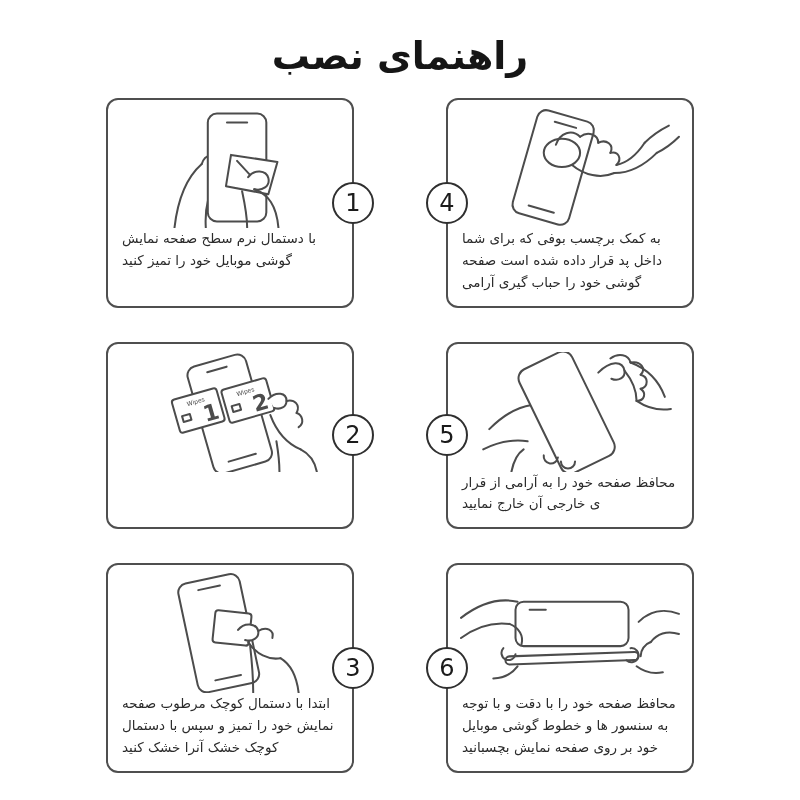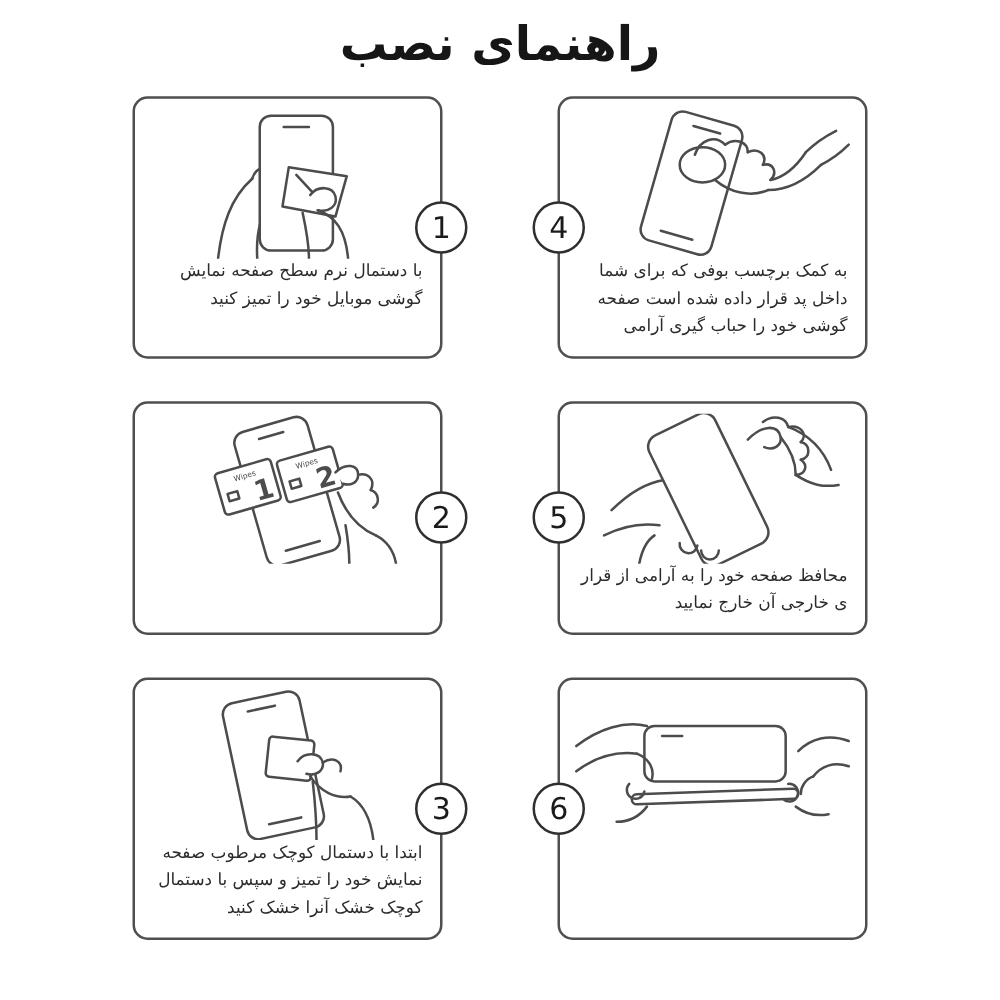--- a/index.html
+++ b/index.html
@@ -3,36 +3,36 @@
 <meta charset="utf-8">
 <style>
   html,body{margin:0;padding:0;}
   body{
     width:800px;height:800px;background:#ffffff;
     font-family:"DejaVu Sans",sans-serif;color:#222;
     overflow:hidden;
   }
   .page{position:relative;width:800px;height:800px;}
   .title{
-    margin:13px 0 20px;text-align:center;direction:rtl;
+    margin:34px 0 20px;text-align:center;direction:rtl;
     font-size:38px;font-weight:600;color:#161616;letter-spacing:0;
   }
   .grid{
     display:grid;grid-template-columns:248px 248px;
     column-gap:92px;row-gap:34px;justify-content:center;
   }
   .step-box{
     position:relative;border:2px solid #4f4f4f;border-radius:12px;
     background:#fff;display:flex;flex-direction:column;align-items:center;
     padding:8px 10px 12px;
   }
   .illus{width:100%;height:120px;display:flex;align-items:center;justify-content:center;}
   .illus svg{width:222px;height:120px;}
   .caption{
-    margin:0 4px;direction:rtl;text-align:right;
+    margin:0 4px;direction:rtl;text-align:left;
     font-size:13.5px;line-height:1.62;color:#2b2b2b;
   }
   .num-circle{
     position:absolute;top:50%;transform:translateY(-50%);
     width:38px;height:38px;border:2px solid #2f2f2f;border-radius:50%;
     background:#fff;display:flex;align-items:center;justify-content:center;
     font-size:24px;color:#1b1b1b;z-index:2;
   }
   .col-left .num-circle{right:-22px;}
   .col-right .num-circle{left:-22px;}
@@ -196,19 +196,20 @@
             <rect x="46" y="80" width="132" height="8" rx="4" fill="#fff" transform="rotate(-2 112 84)"></rect>
             <path d="M50 50 C60 54 64 62 62 70"></path>
             <path d="M44 74 a7 7 0 1 0 12 6"></path>
             <path d="M58 92 C52 100 44 104 34 104"></path>
             <path d="M190 68 C184 70 180 76 180 82"></path>
             <path d="M170 74 a7 7 0 1 1 -4 12"></path>
             <path d="M176 92 C184 98 192 100 202 98"></path>
           </g>
         </svg>
       </div>
+      <p class="caption">محافظ صفحه خود را با دقت و با توجه به سنسور ها و خطوط گوشی موبایل خود بر روی صفحه نمایش بچسبانید</p>
       <div class="num-circle">
         <span>6</span>
       </div>
     </div>
 
   </div>
 </div>
 
 </body></html>

